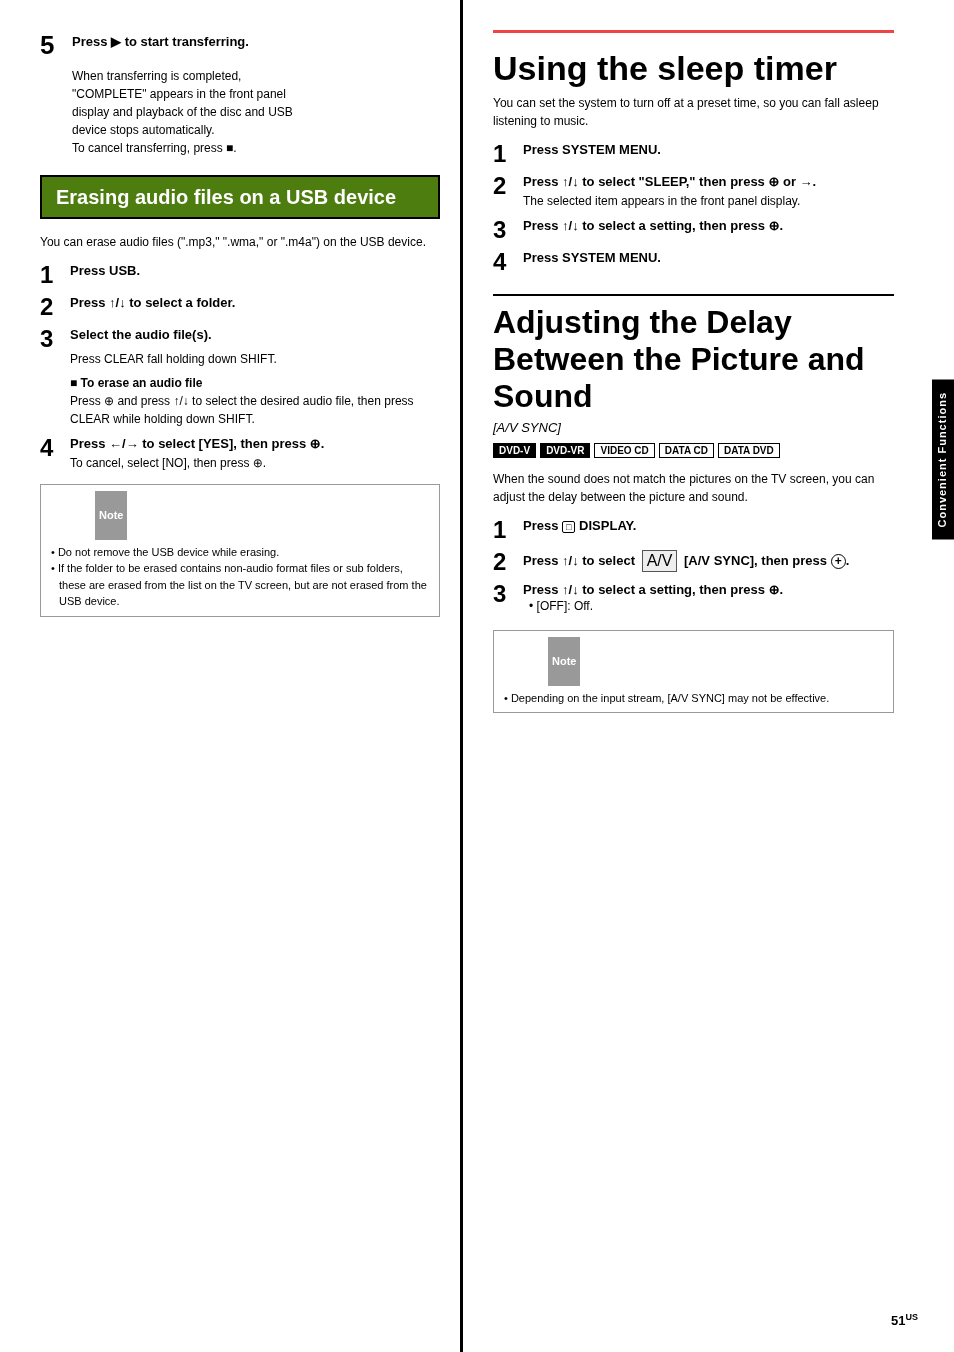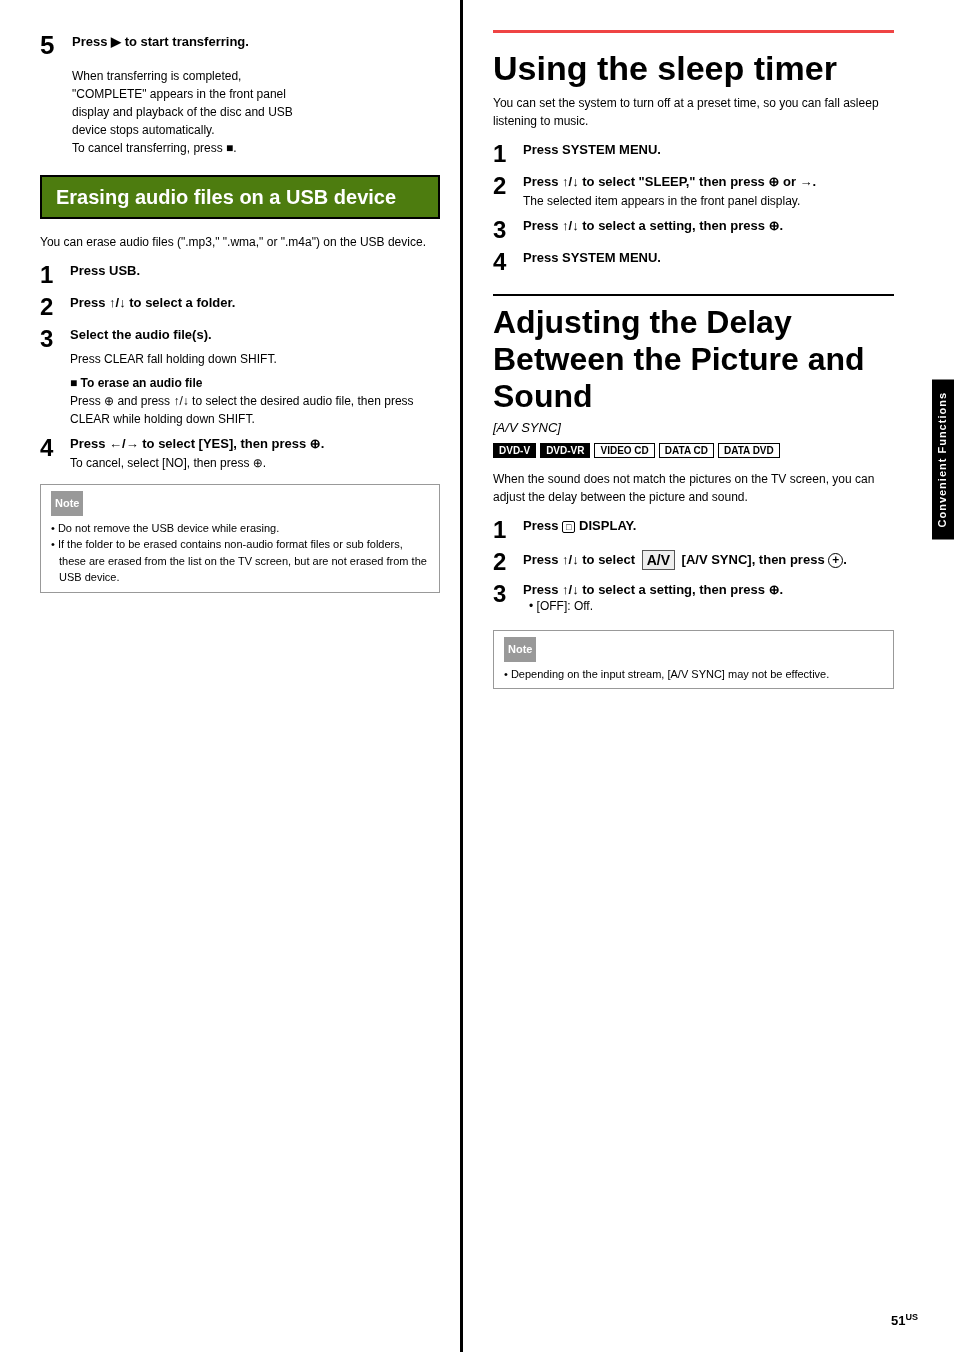--- a/index.html
+++ b/index.html
@@ -103,23 +103,24 @@
       padding: 6px 10px;
       margin: 12px 0;
       font-size: 11px;
       line-height: 1.5;
     }
     .note-label {
       font-weight: bold;
       font-size: 11px;
       background: #999;
       color: #fff;
-      padding: 4px 4px;
+      padding: 16px 4px;
       margin-bottom: 4px;
       display: inline-block;
+      margin-left: 44px;
     }
     .note-item {
       margin-left: 8px;
       text-indent: -8px;
     }
     .note-item::before {
       content: "• ";
     }
     .big-title {
       font-size: 34px;
@@ -149,22 +150,22 @@
       border-radius: 0;
     }
     .badge.filled {
       background: #000;
       color: #fff;
     }
     .av-sync-icon {
       display: inline-block;
       border: 1.5px solid #555;
       padding: 1px 4px;
-      font-size: 14px;
-      font-weight: bold;
+      font-size: 16px;
+      font-weight: normal;
       margin: 0 3px;
       vertical-align: middle;
       background: #eee;
     }
     .circle-plus {
       display: inline-block;
       border: 1.5px solid #000;
       border-radius: 50%;
       width: 15px;
       height: 15px;

